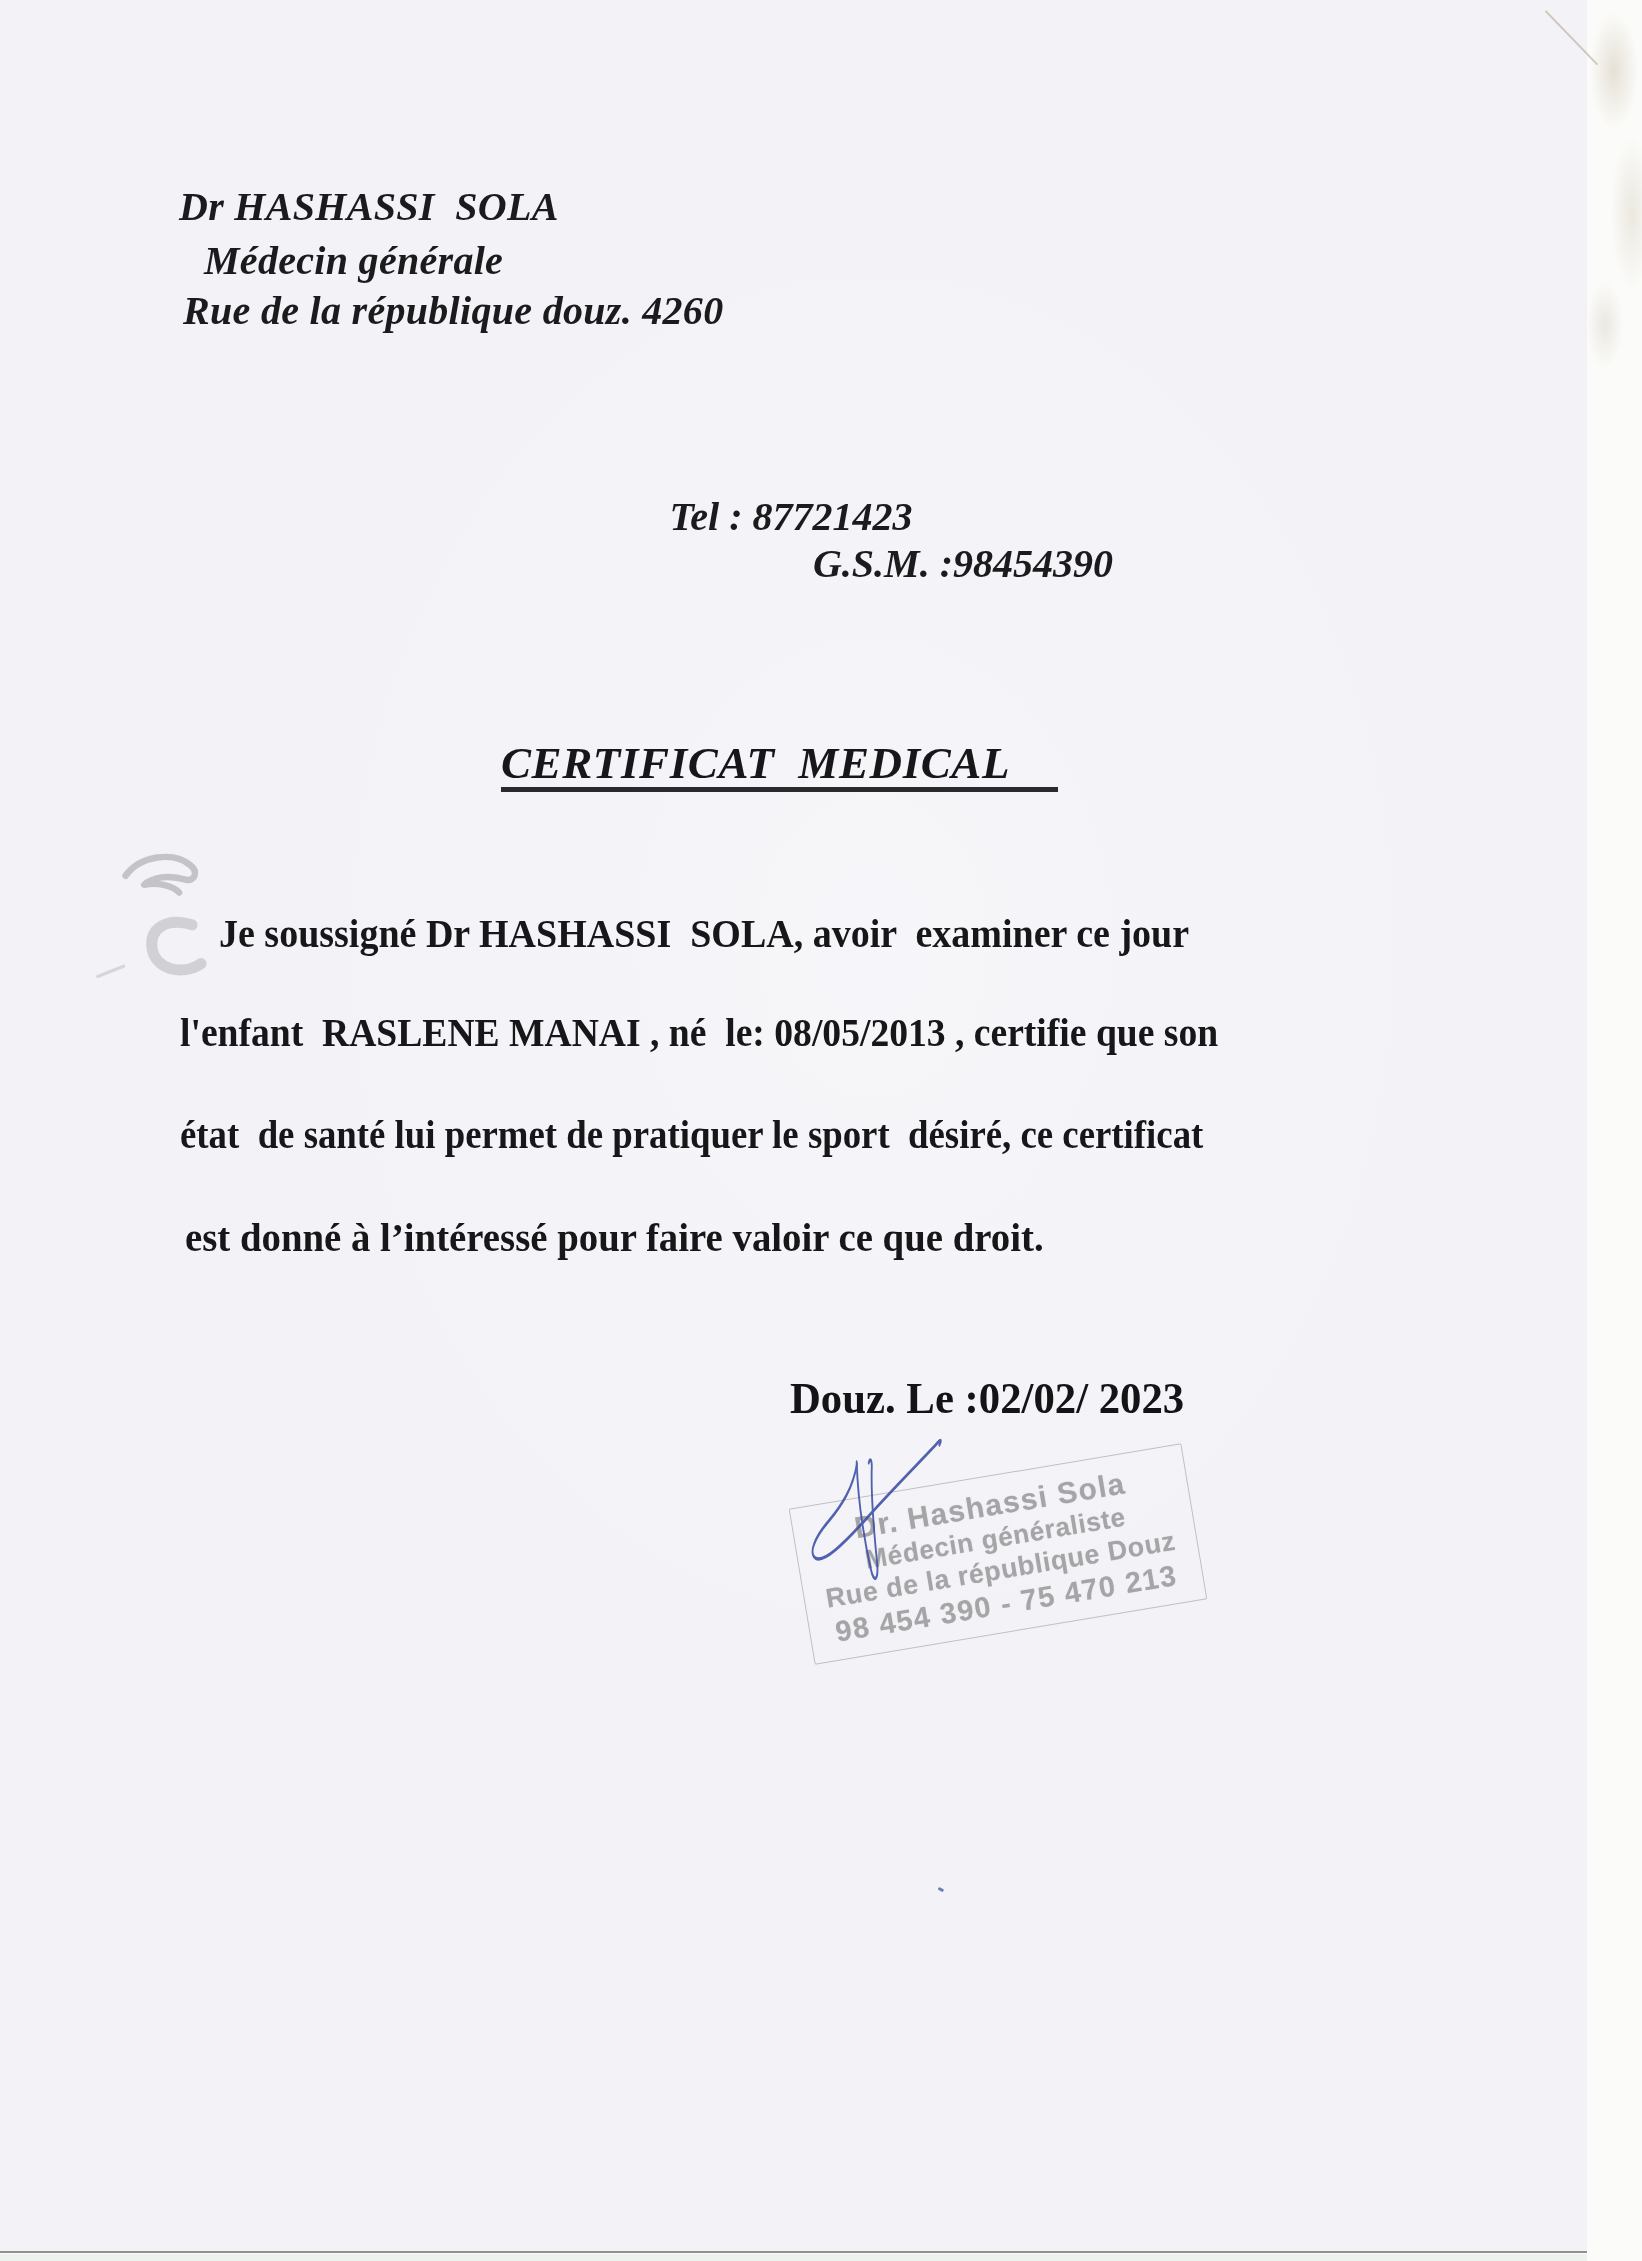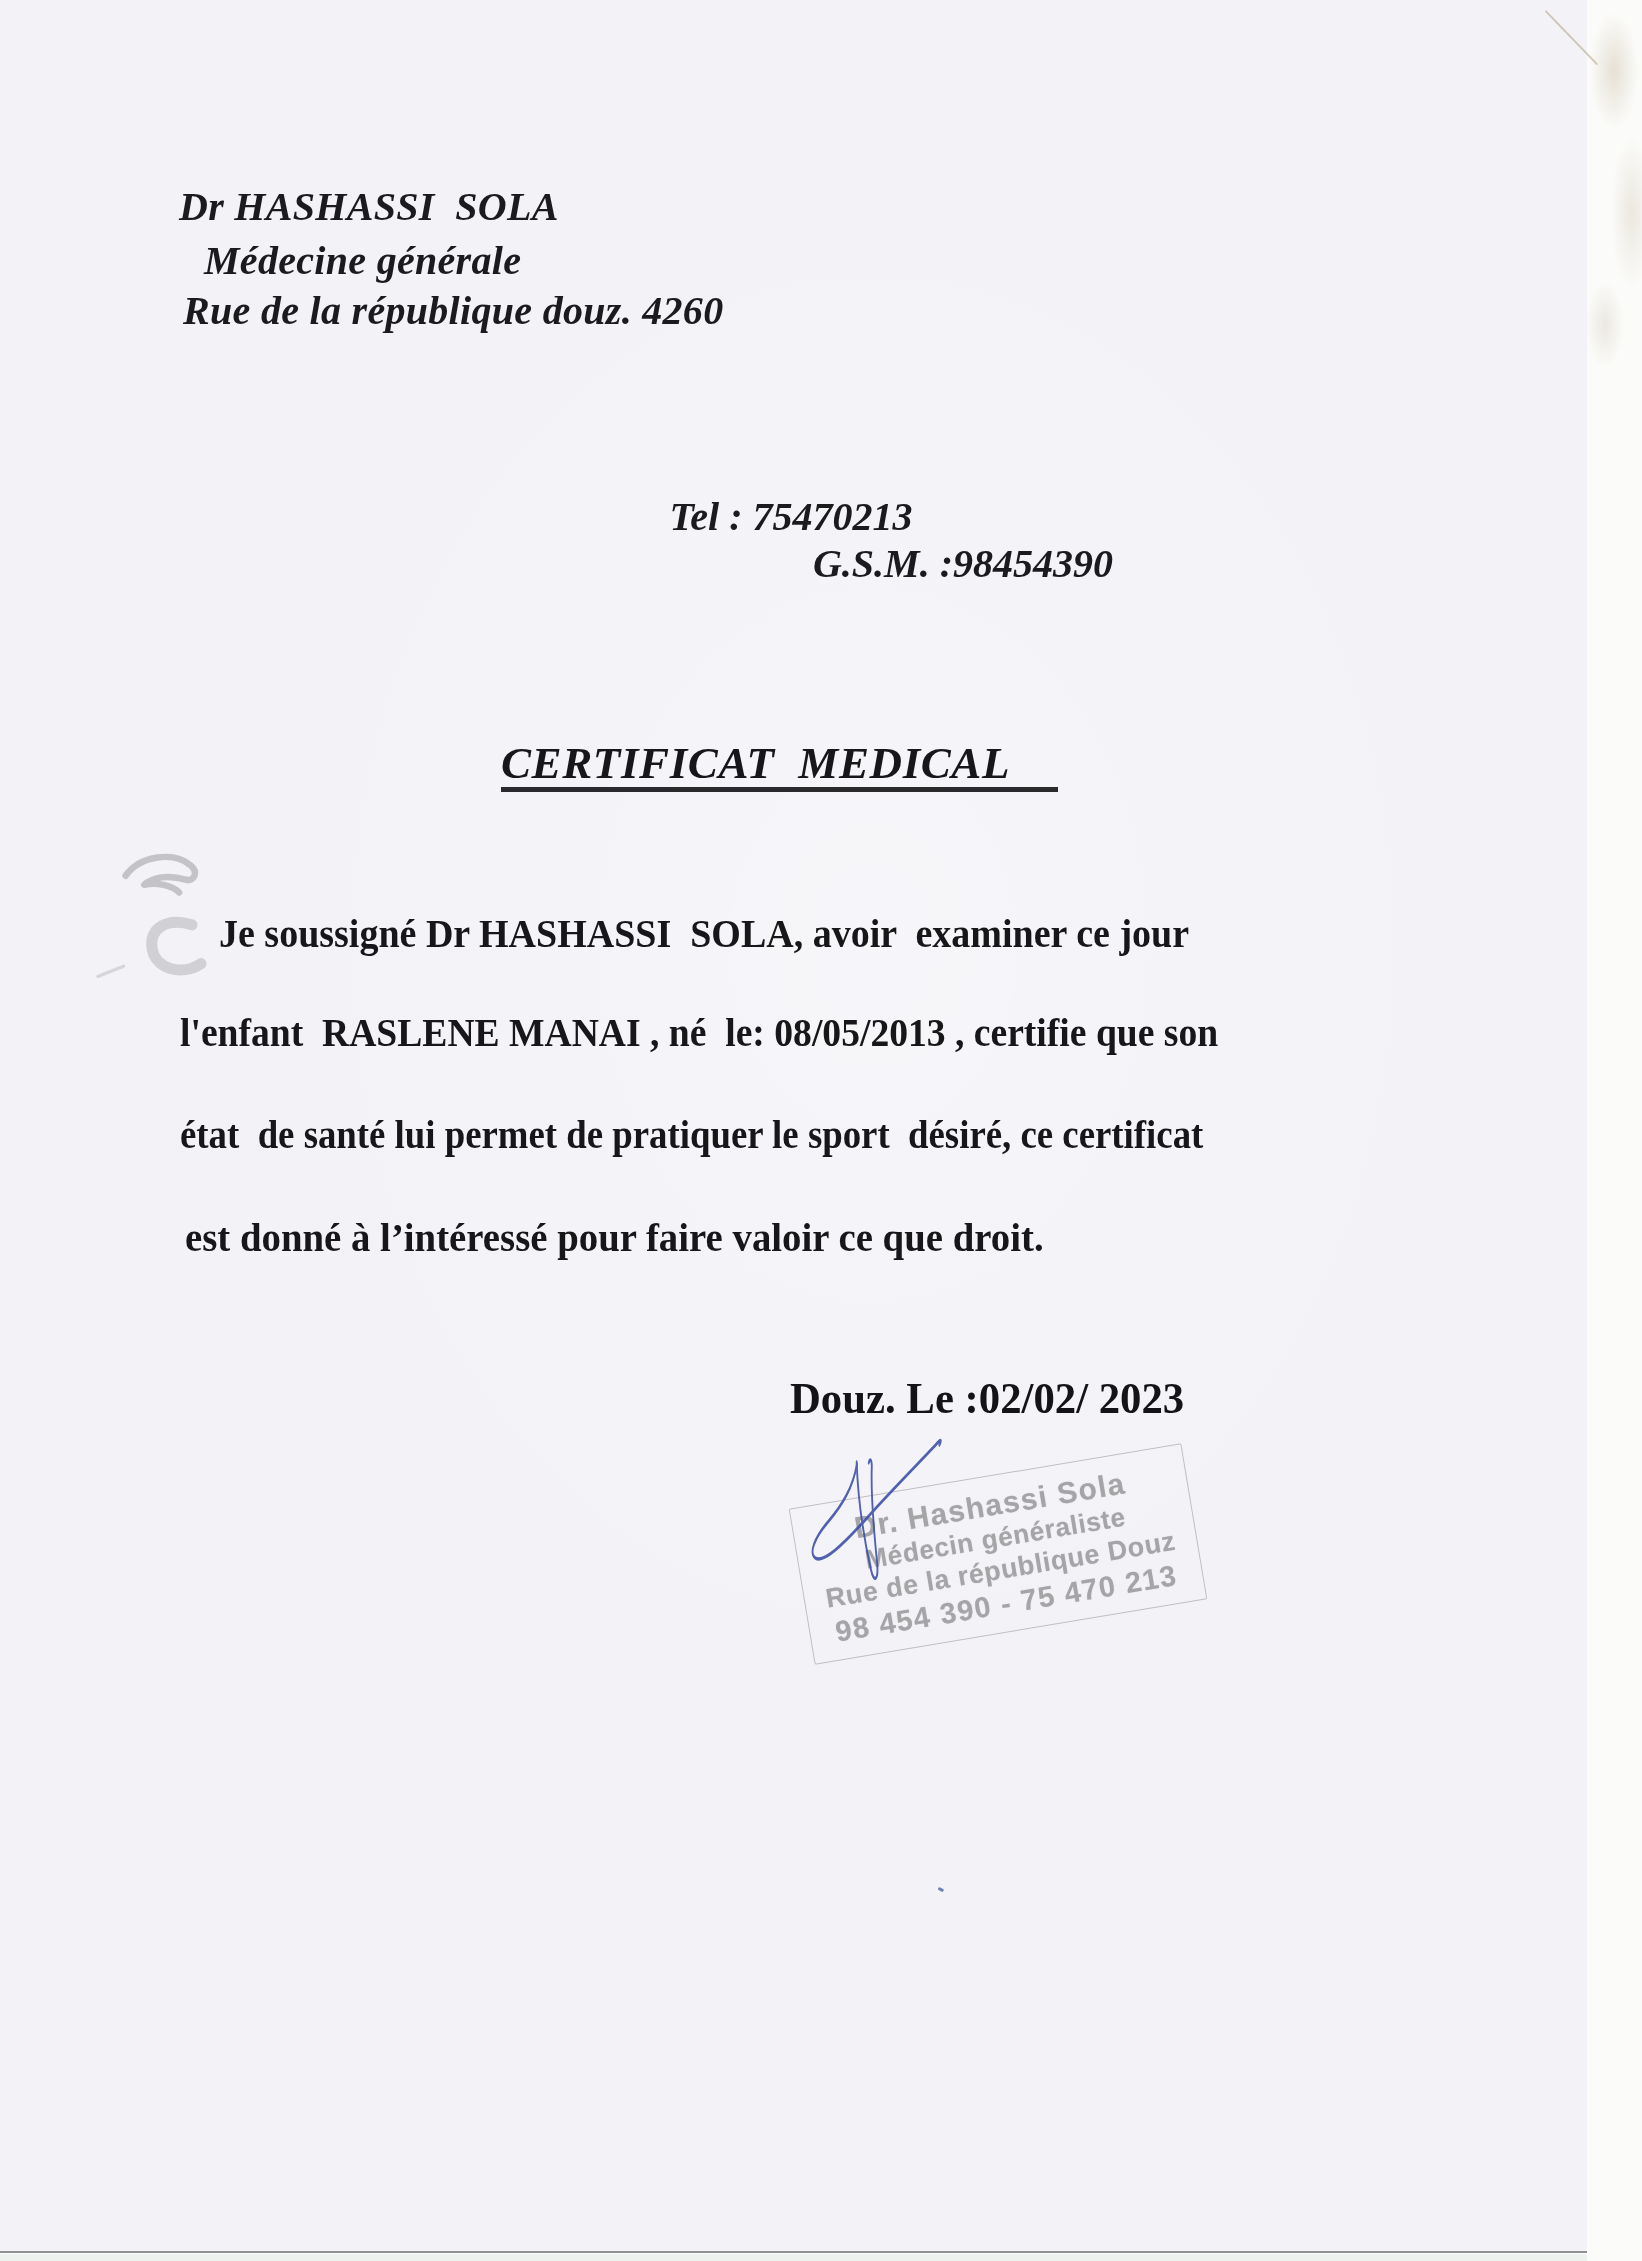--- a/index.html
+++ b/index.html
@@ -70,24 +70,24 @@
 <body>
 
 <div class="page">
 
   <div class="paper"></div>
   <div class="right-strip"></div>
   <div class="bottom-strip"></div>
   <div class="crease"></div>
 
   <div class="txt hdr" style="left:179px; top:184px;">Dr HASHASSI  SOLA</div>
-  <div class="txt hdr" style="left:204px; top:238px;">Médecine générale</div>
+  <div class="txt hdr" style="left:204px; top:238px;">Médecin générale</div>
   <div class="txt hdr" style="left:183px; top:288px;">Rue de la république douz. 4260</div>
 
-  <div class="txt contact-line" style="left:469px; top:493px; width:644px; text-align:center;">Tel : 75470213</div>
+  <div class="txt contact-line" style="left:469px; top:493px; width:644px; text-align:center;">Tel : 87721423</div>
   <div class="txt contact-line" style="left:469px; top:540px; width:644px; text-align:right;">G.S.M. :98454390</div>
 
   <div class="title-wrap">
     <span class="title-text">CERTIFICAT  MEDICAL</span>
   </div>
 
   <div class="txt body-line" style="left:219px; top:912px; transform:scaleX(.95);">Je soussigné Dr HASHASSI  SOLA, avoir  examiner ce jour</div>
   <div class="txt body-line" style="left:180px; top:1011px; transform:scaleX(.94);">l'enfant  RASLENE MANAI , né  le: 08/05/2013 , certifie que son</div>
   <div class="txt body-line" style="left:180px; top:1113px; transform:scaleX(.92);">état  de santé lui permet de pratiquer le sport  désiré, ce certificat</div>
   <div class="txt body-line" style="left:185px; top:1216px; transform:scaleX(.97);">est donné à l’intéressé pour faire valoir ce que droit.</div>

